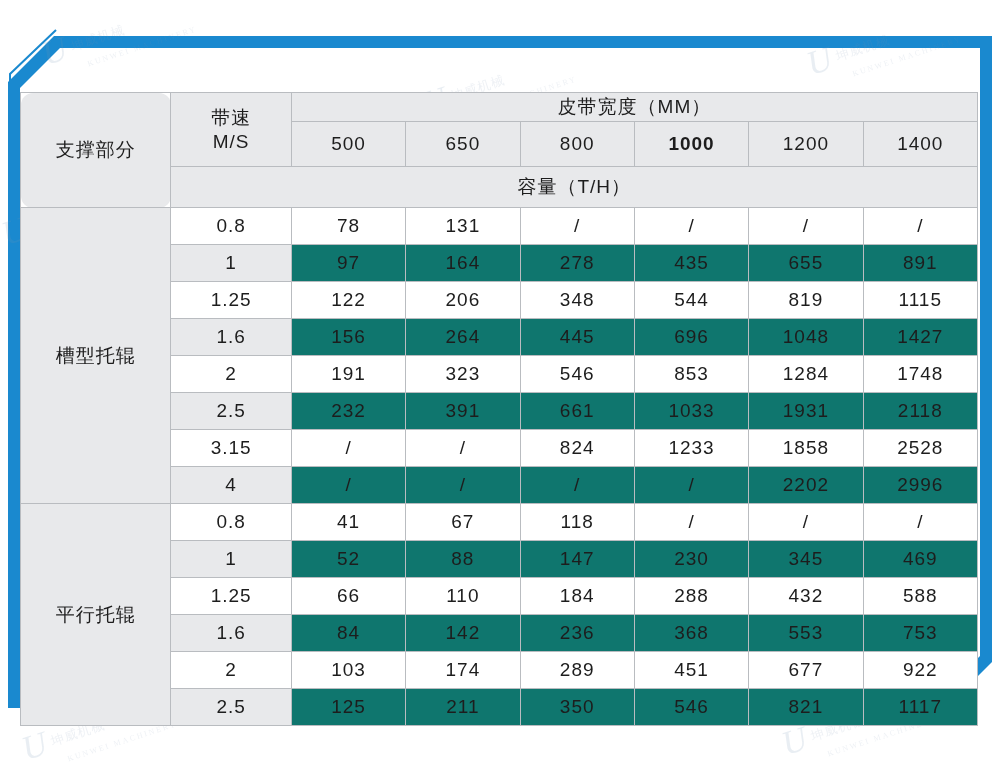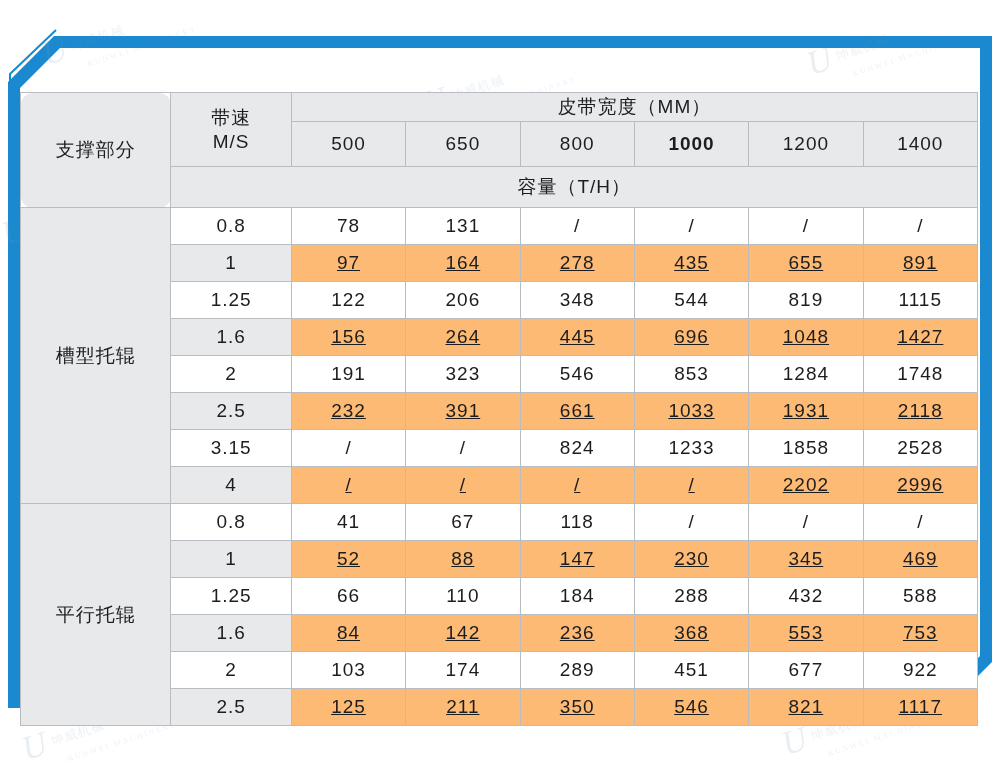--- a/index.html
+++ b/index.html
@@ -135,22 +135,21 @@
     margin-left: 11px;
   }
   .speed.alt {
     background: #e8e9eb;
   }
   td.val {
     background: #ffffff;
     height: 34px;
   }
   td.val.alt {
-    background: #fdba74;
-    text-decoration: underline;
+    background: #0f766e;
   }
   .twoline {
     line-height: 1.25;
   }
 </style>
 </head>
 <body>
 
 <div class="frame-wrap">
   <div class="frame"></div>

